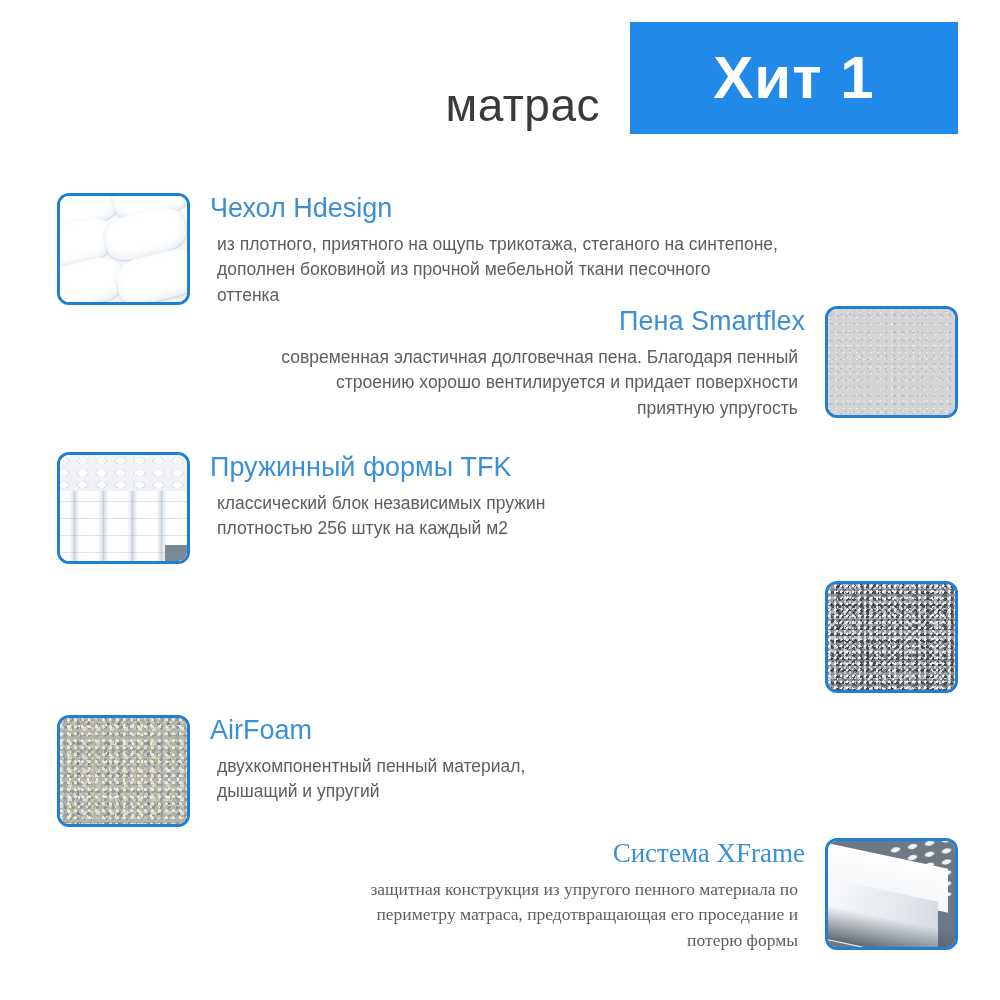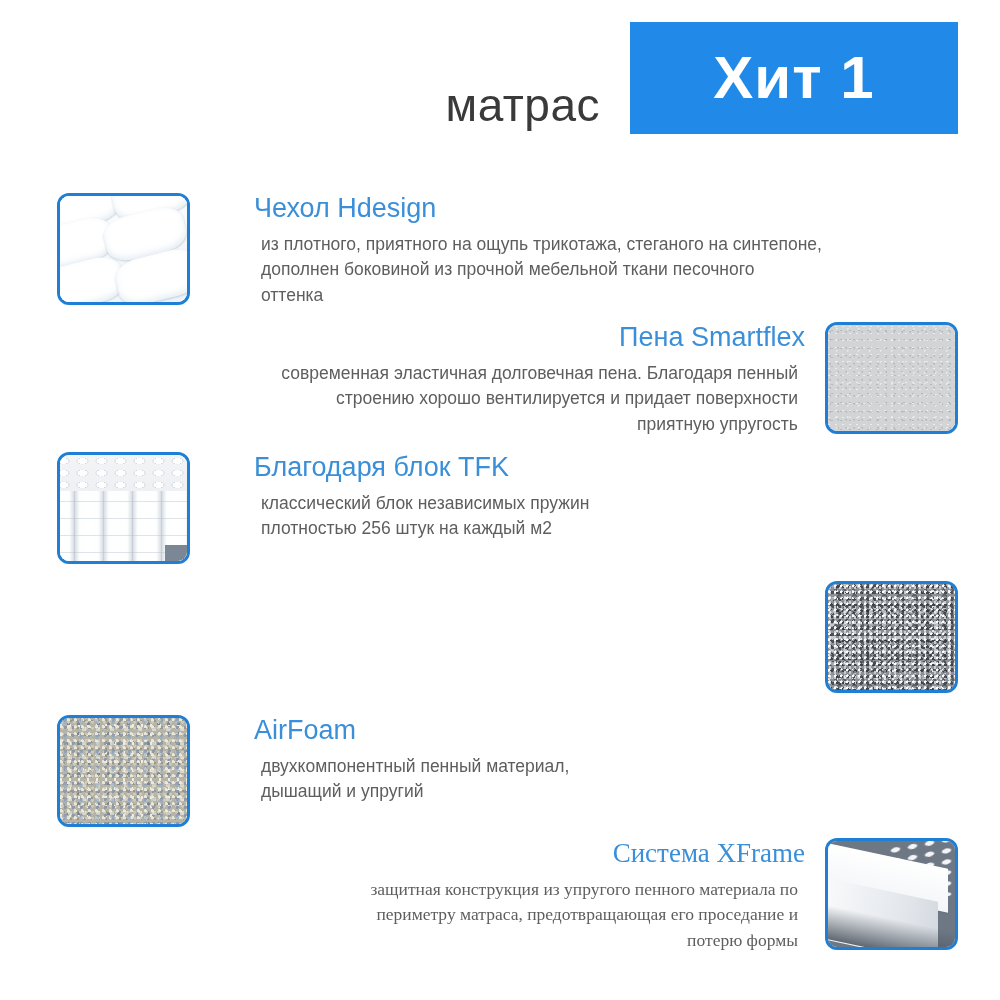--- a/index.html
+++ b/index.html
@@ -56,21 +56,21 @@
   }
 
   
   .block {
     position: absolute;
     left: 0;
     width: 1000px;
     display: flex;
     align-items: flex-start;
   }
-  .block.left  { flex-direction: row; gap: 44px; }
+  .block.left  { flex-direction: row; }
   .block.right { flex-direction: row-reverse; }
 
   .thumb {
     flex: 0 0 auto;
     width: 133px;
     height: 112px;
     border: 3px solid #1f7fd4;
     border-radius: 12px;
     overflow: hidden;
     box-sizing: border-box;
@@ -98,21 +98,21 @@
   .blk-desc {
     color: #5e5e5e;
     font-size: 17.5px;
     line-height: 1.45;
     margin: 7px;
     white-space: pre-line;
   }
 
   
   #block-0 { top: 193px; }
-  #block-1 { top: 322px; }
+  #block-1 { top: 306px; }
   #block-2 { top: 452px; }
   #block-3 { top: 581px; }
   #block-4 { top: 715px; }
   #block-5 { top: 838px; font-family: Liberation Serif, serif; }
 
   
   .art { position: absolute; inset: 0; }
 
   
   .art-quilt {
@@ -293,21 +293,21 @@
 <div class="block left" id="block-2">
   <div class="thumb">
     <div class="art art-springs">
       <div class="rowtop"></div>
       <div class="cols"></div>
       <div class="rings"></div>
       <div class="corner"></div>
     </div>
   </div>
   <div class="texts">
-    <div class="blk-title">Благодаря блок TFK</div>
+    <div class="blk-title">Пружинный формы TFK</div>
     <div class="blk-desc">классический блок независимых пружин
 плотностью 256 штук на каждый м2</div>
   </div>
 </div>
 
 <div class="block right" id="block-3">
   <div class="thumb">
     <div class="art art-thermo"></div>
   </div>
 </div>

